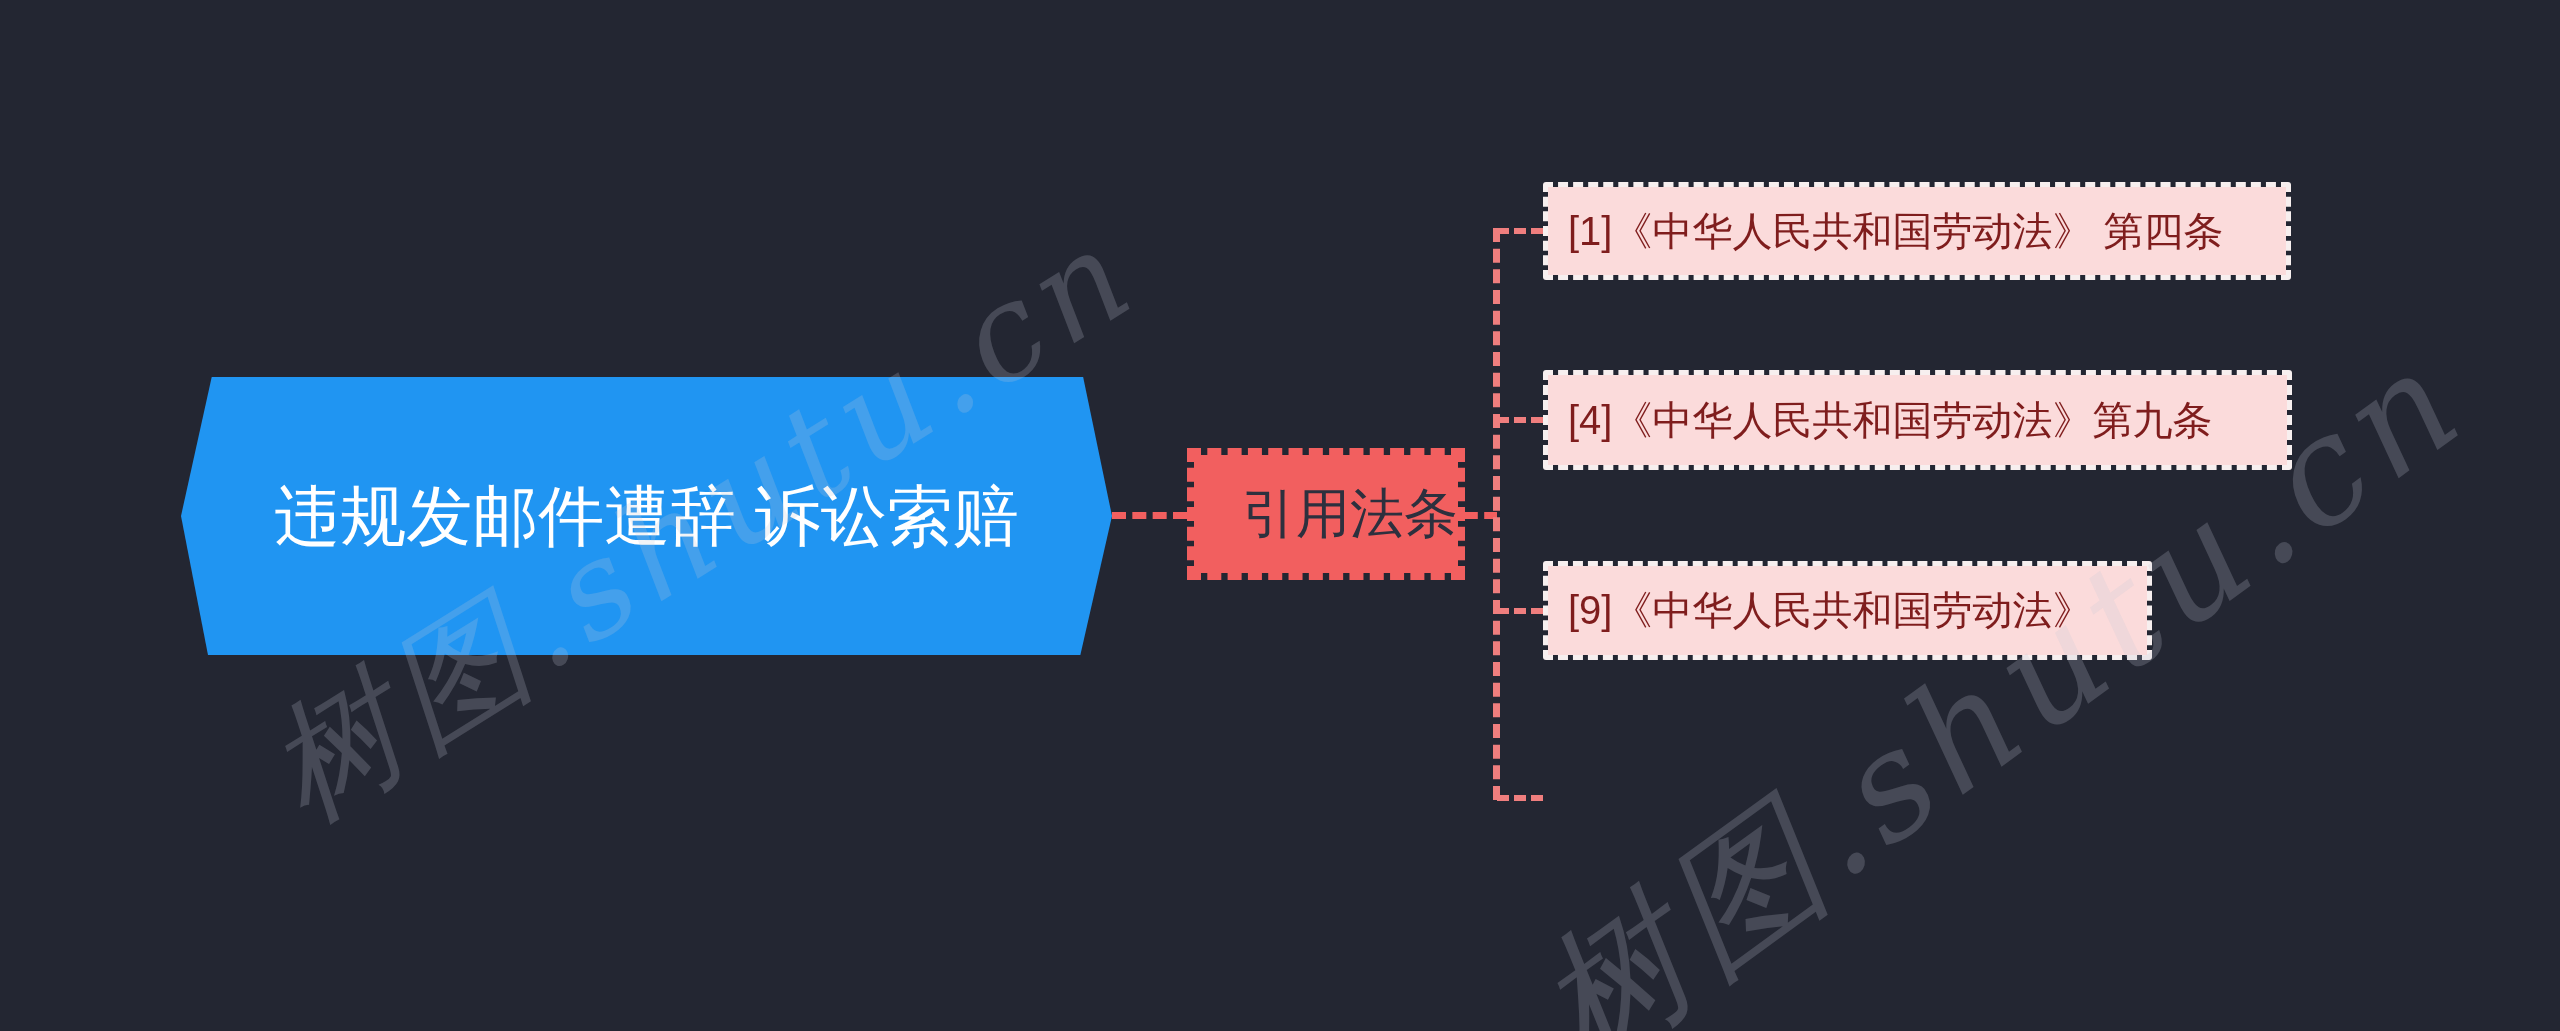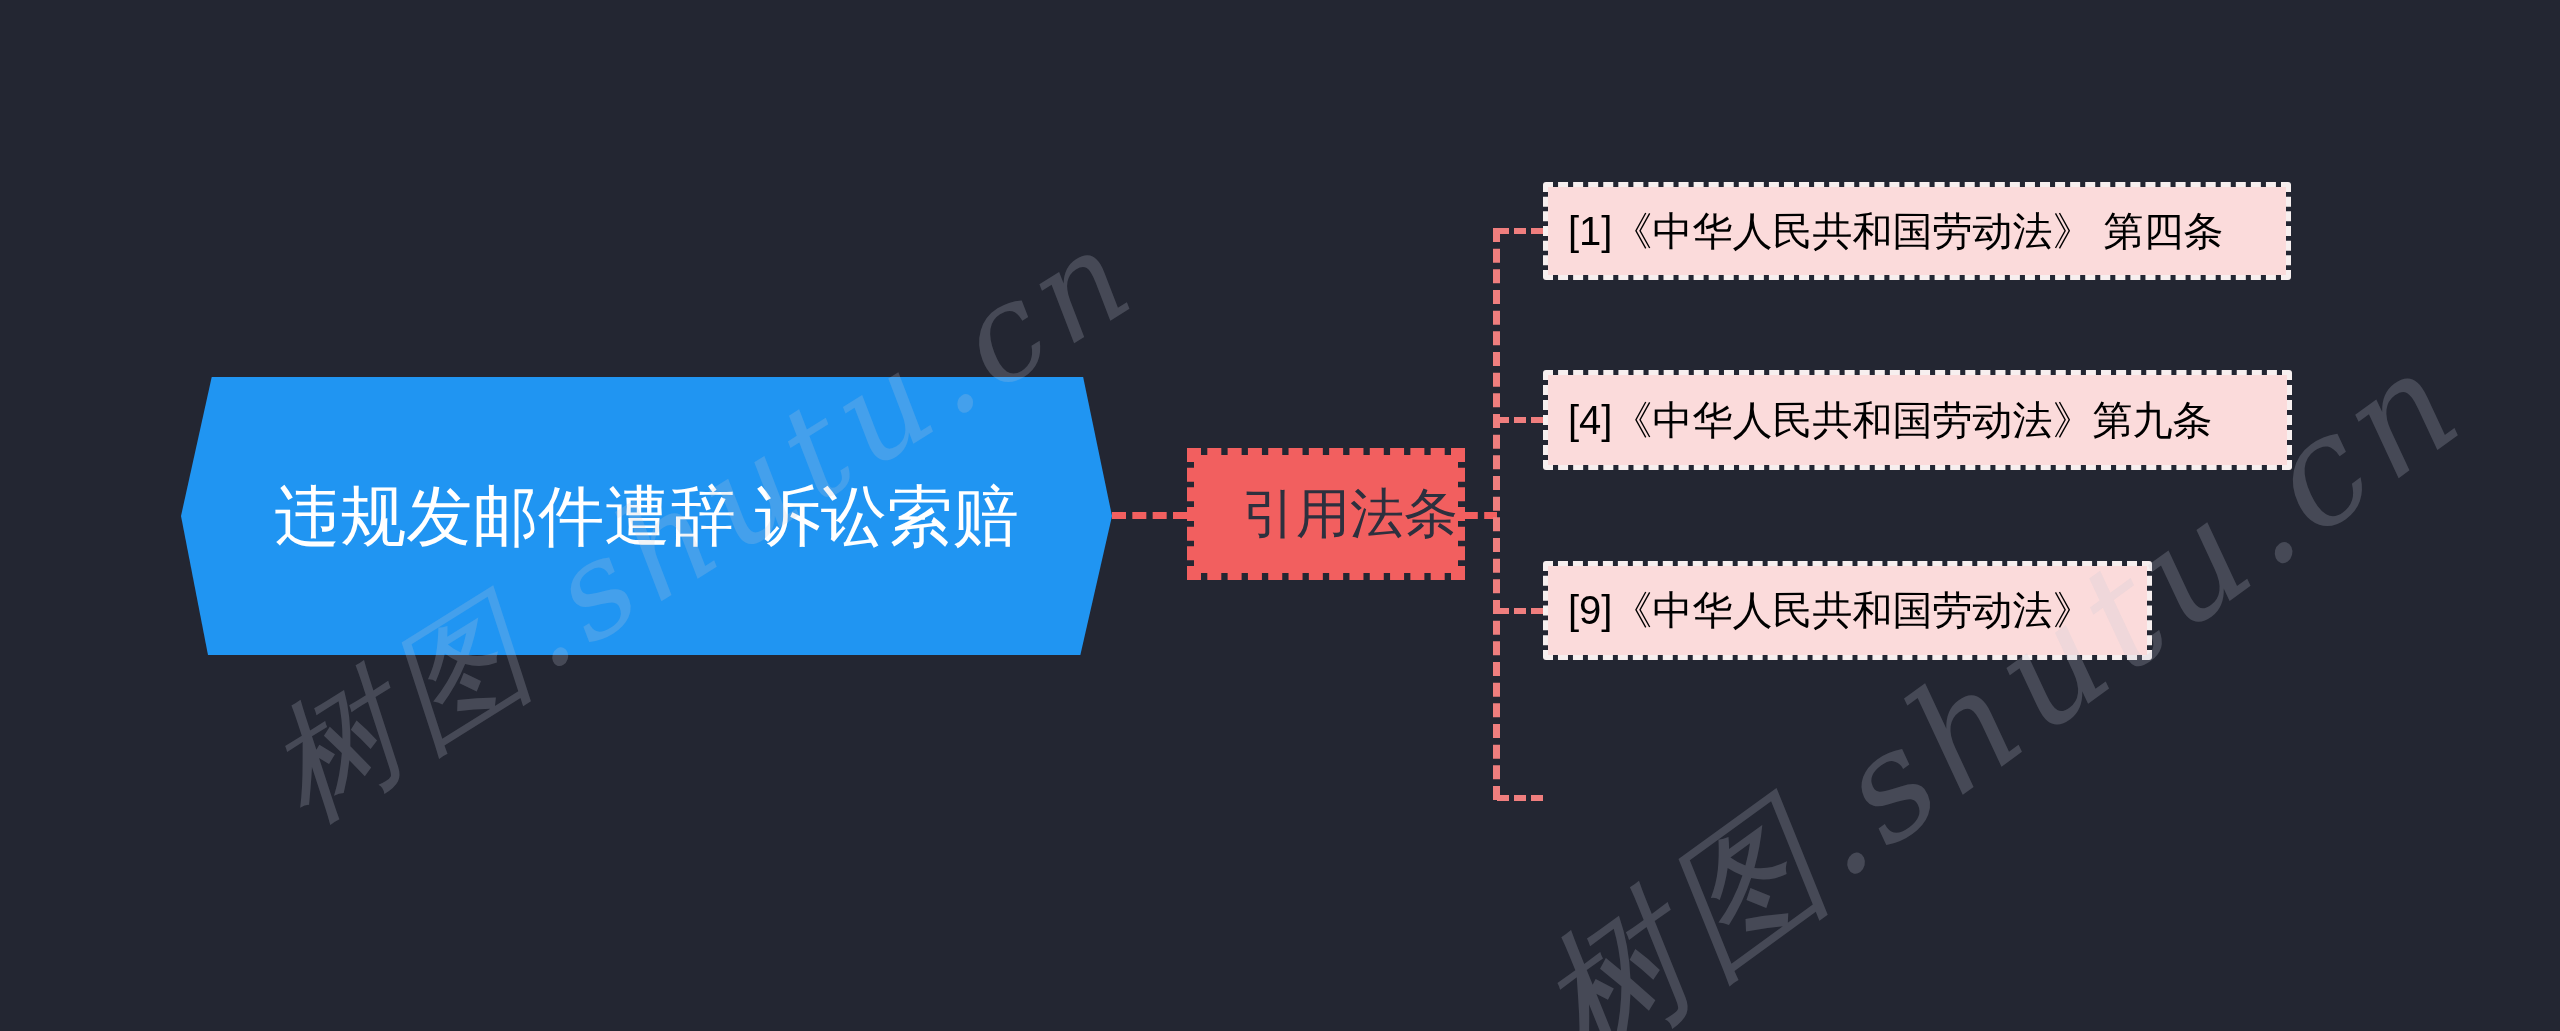--- a/index.html
+++ b/index.html
@@ -46,21 +46,21 @@
   .law-item{
     position:absolute;
     box-sizing:border-box;
     background:#fbdbdb;
     background-clip:padding-box;
     border:5px dashed #f7efef;
     border-radius:3px;
     display:flex;align-items:center;
     padding-left:20px;
     font-size:40px;
-    color:#000000;
+    color:#7f1d1d;
     white-space:nowrap;
   }
 
   
   .conn-h{position:absolute;height:0;border-top:7px dashed #f25f5f;}
   .conn-h.light{border-top:6px dashed #ef7e7e;}
   .trunk{position:absolute;width:0;border-left:7px dashed #ef7e7e;}
 
   
   .watermark{

